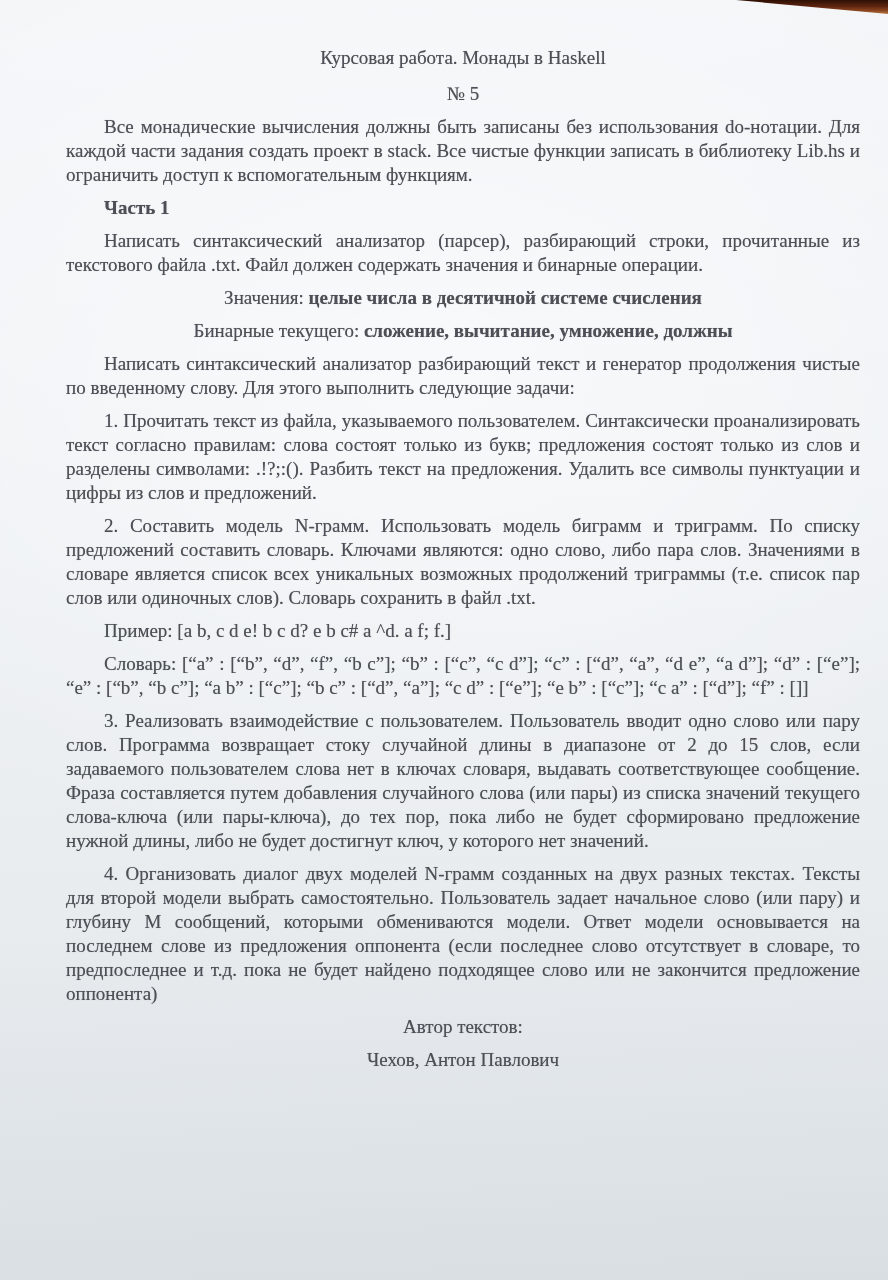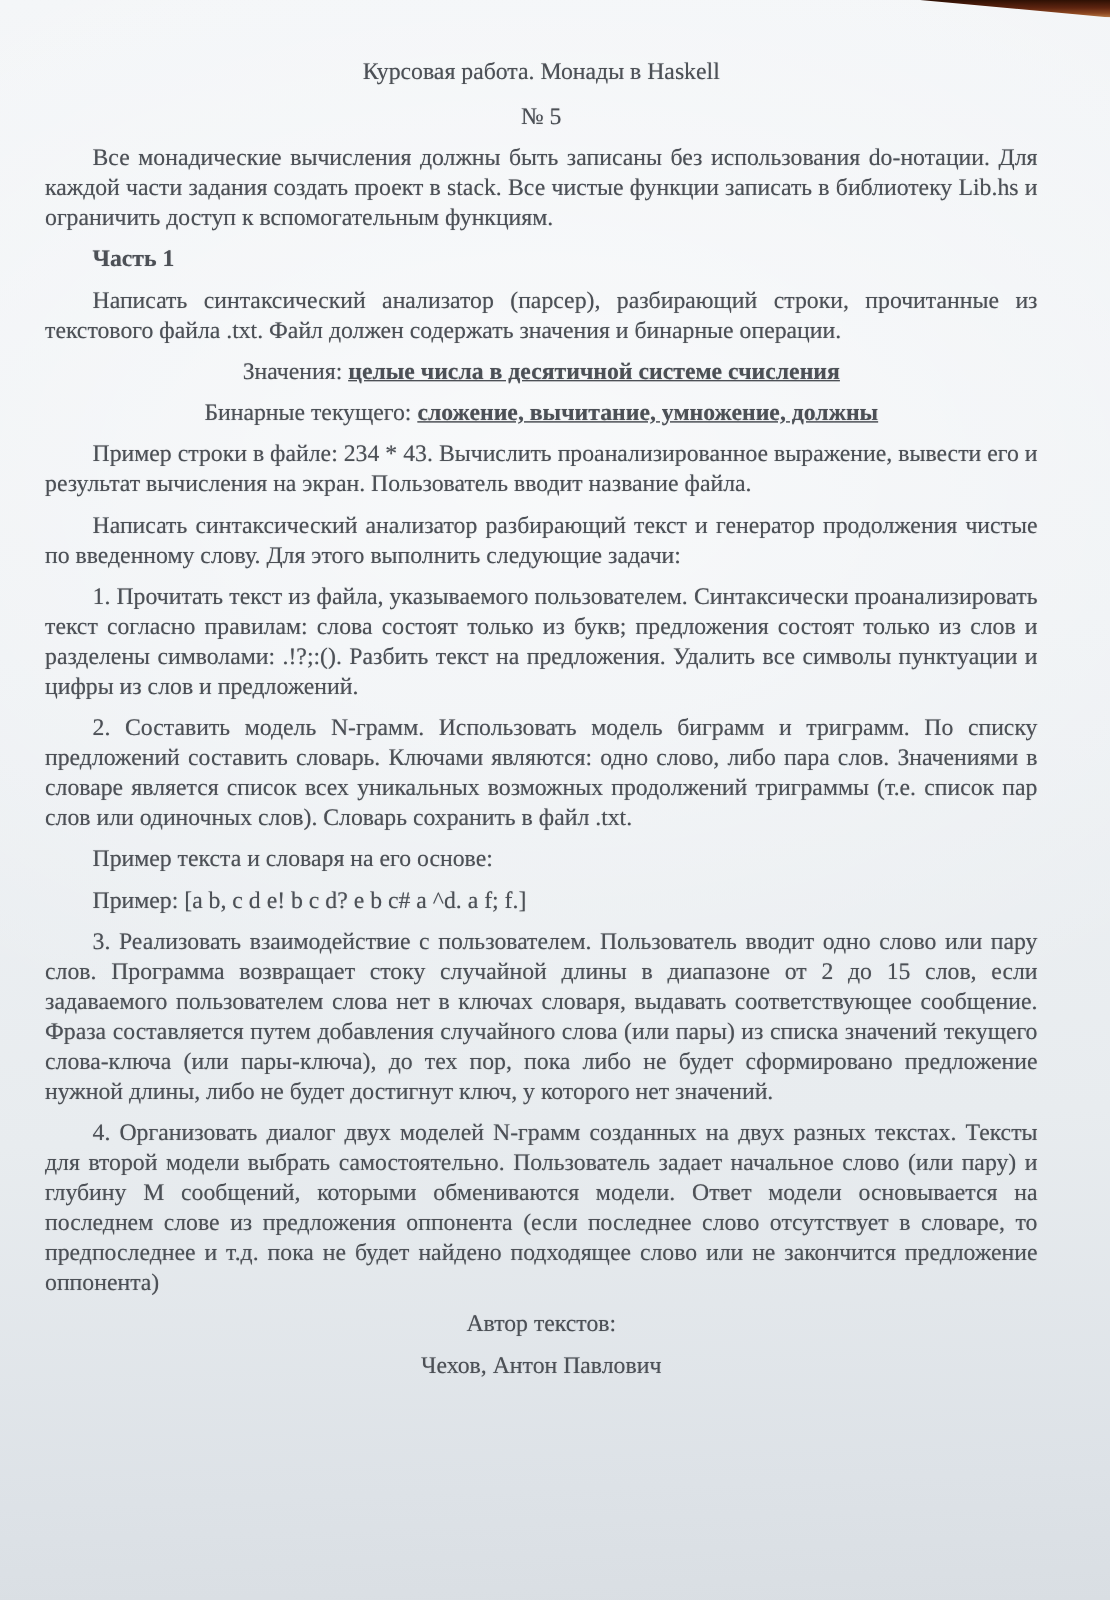--- a/index.html
+++ b/index.html
@@ -27,21 +27,21 @@
     top: 0;
     right: 0;
     width: 152px;
     height: 14px;
     background: linear-gradient(180deg, #2e1004 0%, #5d2410 45%, #8a4520 75%, #b97a47 100%);
     clip-path: polygon(0 0, 100% 0, 100% 100%);
   }
   .content {
     position: absolute;
     top: 46px;
-    left: 36px;
+    left: 66px;
     width: 794px;
     color: #4c5056;
     font-size: 19px;
     line-height: 24px;
     text-shadow: 0 0 0.7px rgba(76, 80, 86, 0.55);
   }
   .content p {
     margin: 0 0 9px 0;
   }
   .center {
@@ -50,21 +50,20 @@
   .para {
     text-align: justify;
     text-indent: 38px;
   }
   .heading {
     text-indent: 38px;
     font-weight: 700;
   }
   .bold {
     font-weight: 700;
-    text-decoration: underline;
   }
   .title-line {
     margin-bottom: 12px !important;
   }
 </style>
 </head>
 <body>
 
 <div class="page">
 
@@ -79,33 +78,32 @@
     <p class="para">Все монадические вычисления должны быть записаны без использования do-нотации. Для каждой части задания создать проект в stack. Все чистые функции записать в библиотеку Lib.hs и ограничить доступ к вспомогательным функциям.</p>
 
     <p class="heading">Часть 1</p>
 
     <p class="para">Написать синтаксический анализатор (парсер), разбирающий строки, прочитанные из текстового файла .txt. Файл должен содержать значения и бинарные операции.</p>
 
     <p class="center"><span>Значения: </span><span class="bold">целые числа в десятичной системе счисления</span></p>
 
     <p class="center"><span>Бинарные текущего: </span><span class="bold">сложение, вычитание, умножение, должны</span></p>
 
-    <p class="para">Пример строки в файле: 234 * 43. Вычислить проанализированное выражение, вывести его и результат вычисления на экран. Пользователь вводит название файла.</p>
 
 
     <p class="para">Написать синтаксический анализатор разбирающий текст и генератор продолжения чистые по введенному слову. Для этого выполнить следующие задачи:</p>
 
     <p class="para">1. Прочитать текст из файла, указываемого пользователем. Синтаксически проанализировать текст согласно правилам: слова состоят только из букв; предложения состоят только из слов и разделены символами: .!?;:(). Разбить текст на предложения. Удалить все символы пунктуации и цифры из слов и предложений.</p>
 
     <p class="para">2. Составить модель N-грамм. Использовать модель биграмм и триграмм. По списку предложений составить словарь. Ключами являются: одно слово, либо пара слов. Значениями в словаре является список всех уникальных возможных продолжений триграммы (т.е. список пар слов или одиночных слов). Словарь сохранить в файл .txt.</p>
 
-    <p class="para">Пример текста и словаря на его основе:</p>
 
     <p class="para">Пример: [a b, c d e! b c d? e b c# a ^d. a f; f.]</p>
 
+    <p class="para">Словарь: [“a” : [“b”, “d”, “f”, “b c”]; “b” : [“c”, “c d”]; “c” : [“d”, “a”, “d e”, “a d”]; “d” : [“e”]; “e” : [“b”, “b c”]; “a b” : [“c”]; “b c” : [“d”, “a”]; “c d” : [“e”]; “e b” : [“c”]; “c a” : [“d”]; “f” : []]</p>
 
     <p class="para">3. Реализовать взаимодействие с пользователем. Пользователь вводит одно слово или пару слов. Программа возвращает стоку случайной длины в диапазоне от 2 до 15 слов, если задаваемого пользователем слова нет в ключах словаря, выдавать соответствующее сообщение. Фраза составляется путем добавления случайного слова (или пары) из списка значений текущего слова-ключа (или пары-ключа), до тех пор, пока либо не будет сформировано предложение нужной длины, либо не будет достигнут ключ, у которого нет значений.</p>
 
     <p class="para">4. Организовать диалог двух моделей N-грамм созданных на двух разных текстах. Тексты для второй модели выбрать самостоятельно. Пользователь задает начальное слово (или пару) и глубину М сообщений, которыми обмениваются модели. Ответ модели основывается на последнем слове из предложения оппонента (если последнее слово отсутствует в словаре, то предпоследнее и т.д. пока не будет найдено подходящее слово или не закончится предложение оппонента)</p>
 
     <p class="center">Автор текстов:</p>
 
     <p class="center">Чехов, Антон Павлович</p>
 
   </div>

